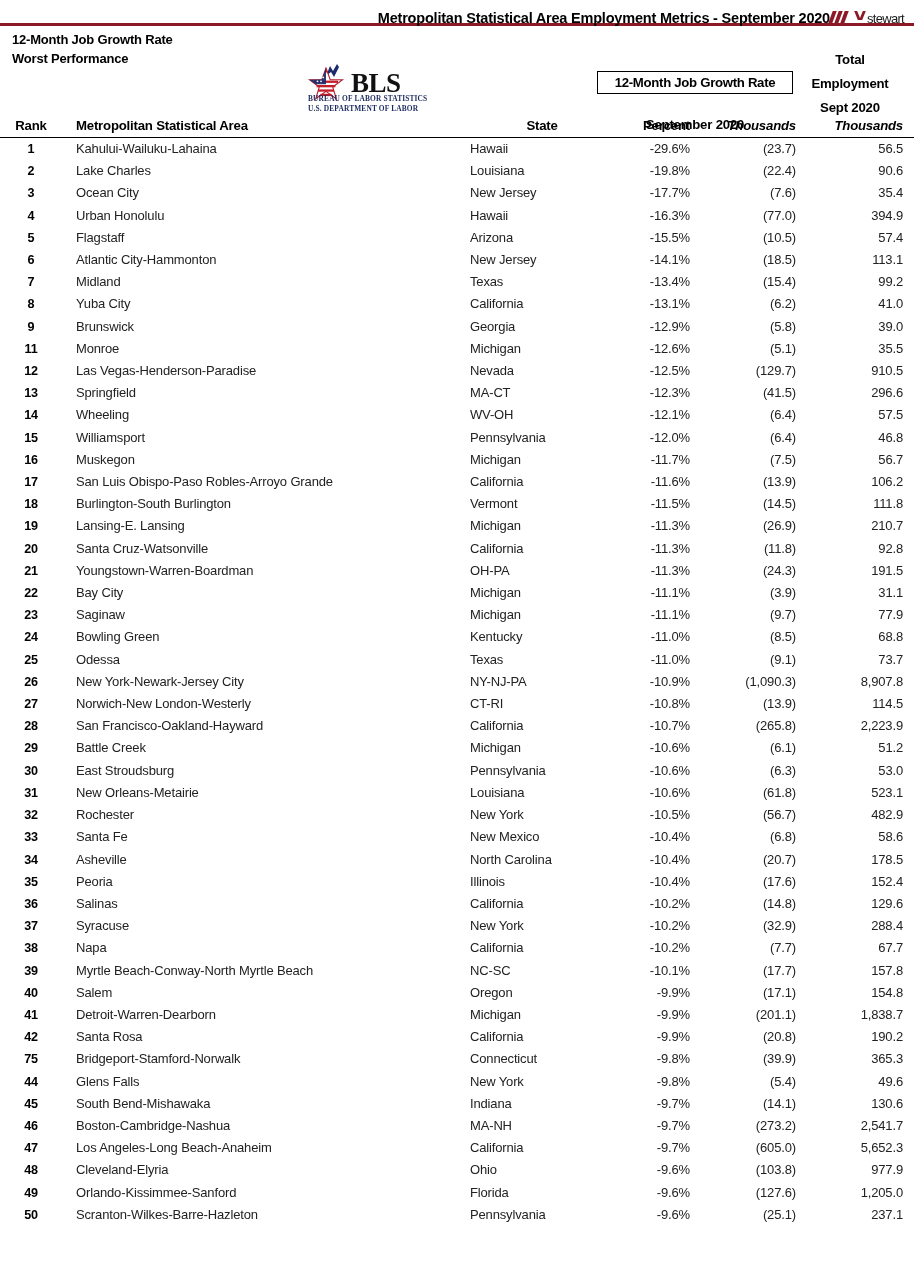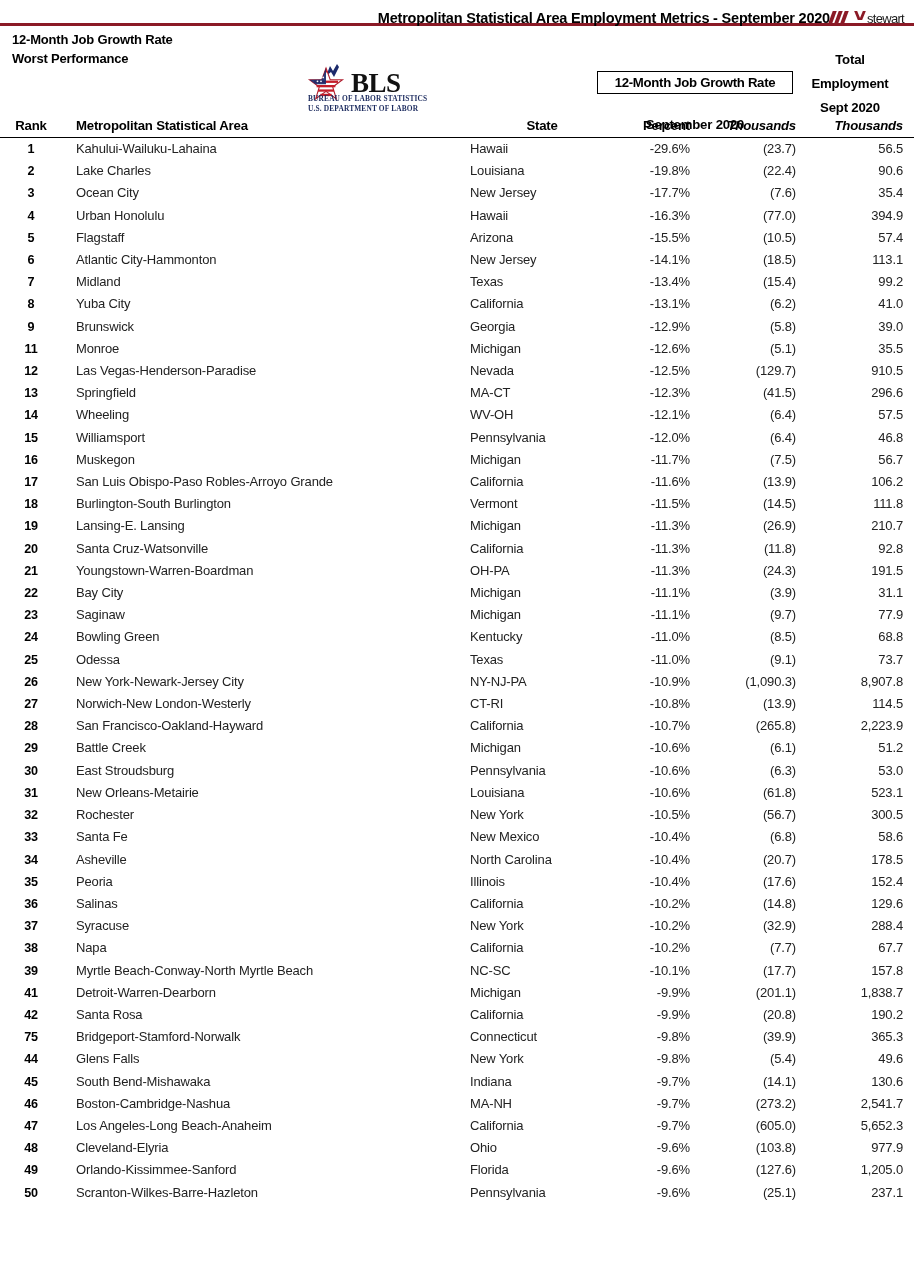--- a/index.html
+++ b/index.html
@@ -509,21 +509,21 @@
           <td class="c-pct">-10.6%</td>
           <td class="c-th">(61.8)</td>
           <td class="c-tot">523.1</td>
         </tr>
         <tr>
           <td class="c-rank">32</td>
           <td class="c-msa">Rochester</td>
           <td class="c-state">New York</td>
           <td class="c-pct">-10.5%</td>
           <td class="c-th">(56.7)</td>
-          <td class="c-tot">300.5</td>
+          <td class="c-tot">482.9</td>
         </tr>
         <tr>
           <td class="c-rank">33</td>
           <td class="c-msa">Santa Fe</td>
           <td class="c-state">New Mexico</td>
           <td class="c-pct">-10.4%</td>
           <td class="c-th">(6.8)</td>
           <td class="c-tot">58.6</td>
         </tr>
         <tr>
@@ -568,20 +568,28 @@
         </tr>
         <tr>
           <td class="c-rank">39</td>
           <td class="c-msa">Myrtle Beach-Conway-North Myrtle Beach</td>
           <td class="c-state">NC-SC</td>
           <td class="c-pct">-10.1%</td>
           <td class="c-th">(17.7)</td>
           <td class="c-tot">157.8</td>
         </tr>
         <tr>
+          <td class="c-rank">40</td>
+          <td class="c-msa">Salem</td>
+          <td class="c-state">Oregon</td>
+          <td class="c-pct">-9.9%</td>
+          <td class="c-th">(17.1)</td>
+          <td class="c-tot">154.8</td>
+        </tr>
+        <tr>
           <td class="c-rank">41</td>
           <td class="c-msa">Detroit-Warren-Dearborn</td>
           <td class="c-state">Michigan</td>
           <td class="c-pct">-9.9%</td>
           <td class="c-th">(201.1)</td>
           <td class="c-tot">1,838.7</td>
         </tr>
         <tr>
           <td class="c-rank">42</td>
           <td class="c-msa">Santa Rosa</td>

